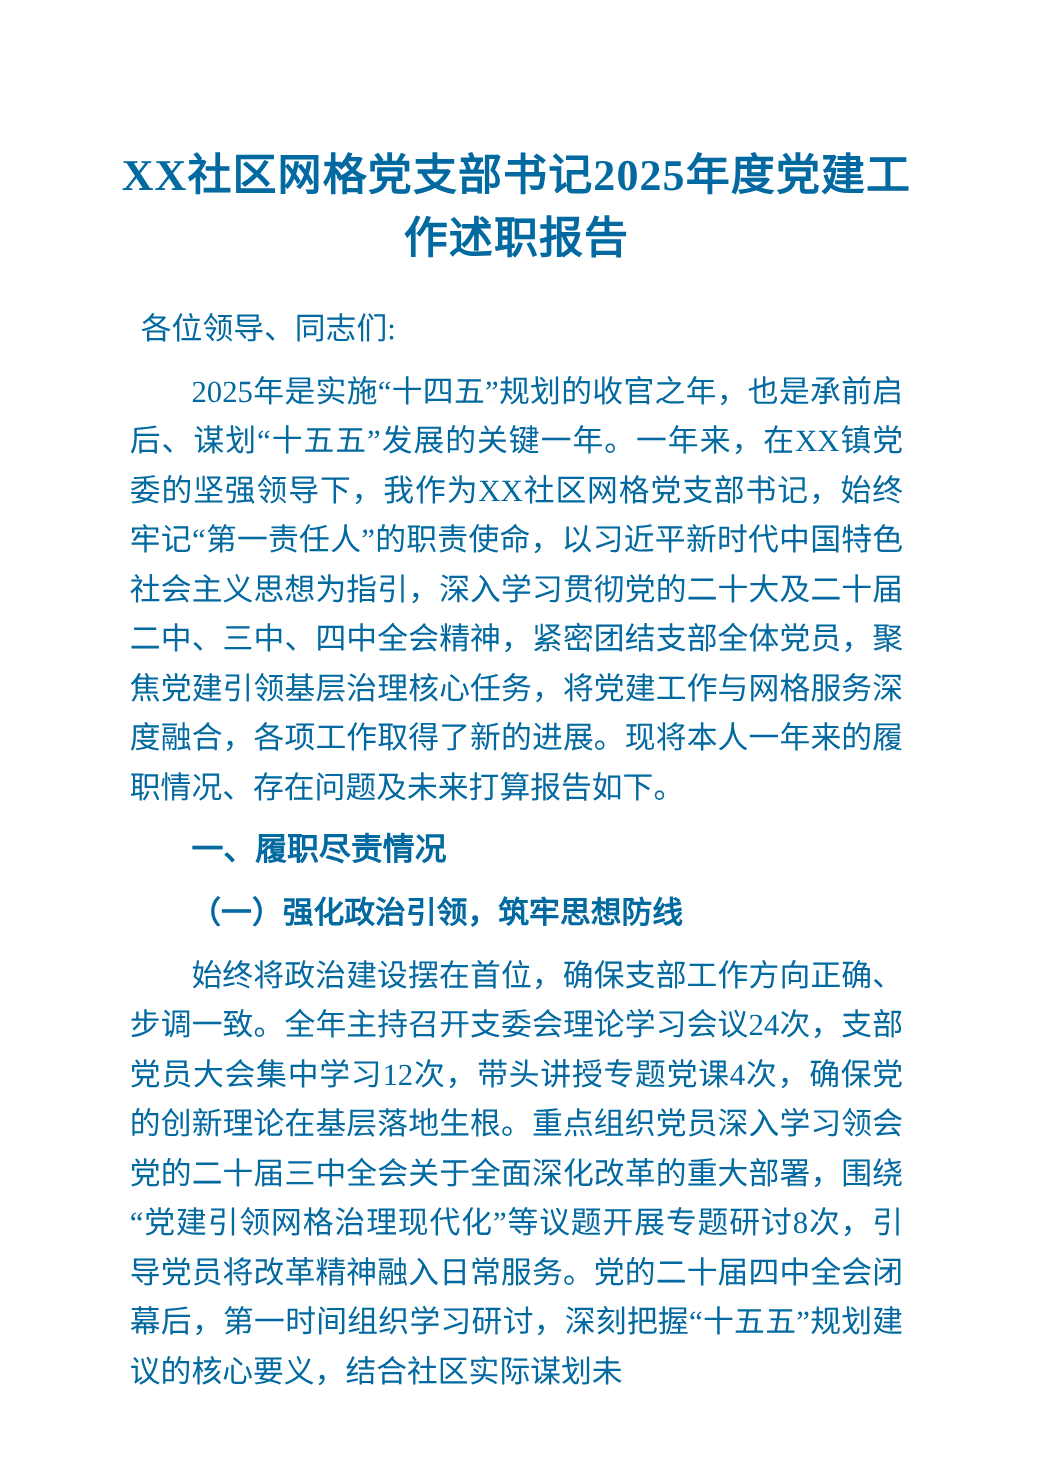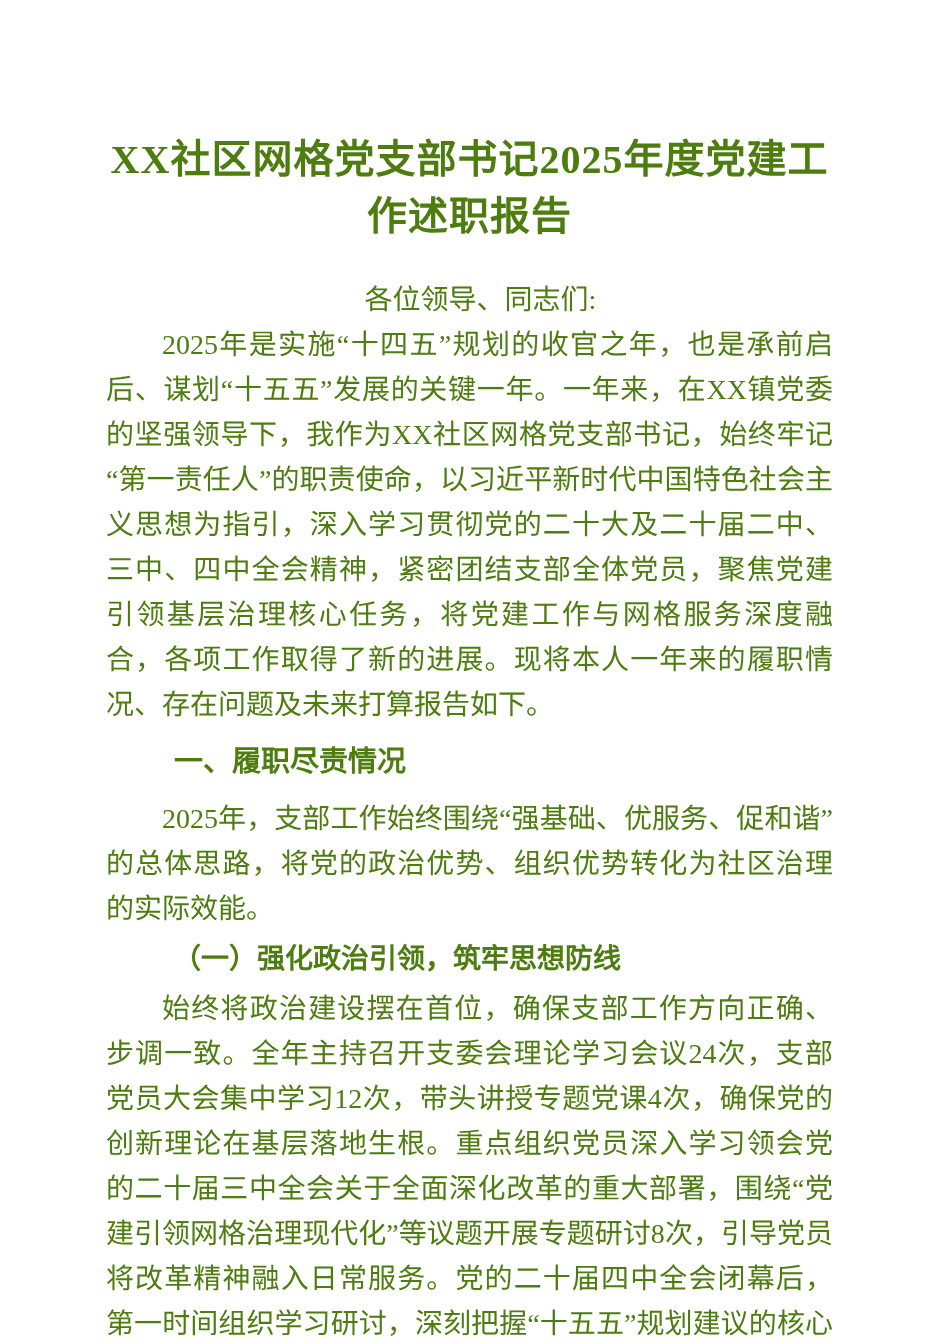--- a/index.html
+++ b/index.html
@@ -7,44 +7,43 @@
     padding: 0;
     background: #ffffff;
   }
   .page {
     position: relative;
     width: 950px;
     height: 1344px;
     margin: 0 auto;
     background: #ffffff;
     overflow: hidden;
-    color: #4d7c0f;
+    color: #0369a1;
   }
   .content {
     padding: 131px 117px 0 106px; 
   }
   .doc-title {
     margin: 0 0 32px 0;
     font-family: "Liberation Serif", "DejaVu Serif", serif;
     font-weight: bold;
     font-size: 40px;
     line-height: 57px;
     text-align: center;
     letter-spacing: 1px;
   }
   .salutation {
     margin: 0;
     padding-left: 22px;
     font-family: "Liberation Serif", "DejaVu Serif", serif;
     font-size: 28px;
     line-height: 45px;
-    text-align: center;
   }
   .body-para {
-    margin: 0;
+    margin: 12px;
     font-family: "Liberation Serif", "DejaVu Serif", serif;
     font-size: 28px;
     line-height: 45px;
     text-indent: 56px; 
     text-align: justify;
     text-justify: inter-ideograph;
   }
   .heading-1 {
     margin: 12px;
     font-family: "Liberation Sans", "DejaVu Sans", sans-serif;
@@ -69,20 +68,19 @@
   <div class="content">
 
     <h1 class="doc-title">XX社区网格党支部书记2025年度党建工作述职报告</h1>
 
     <p class="salutation">各位领导、同志们:</p>
 
     <p class="body-para">2025年是实施“十四五”规划的收官之年，也是承前启后、谋划“十五五”发展的关键一年。一年来，在XX镇党委的坚强领导下，我作为XX社区网格党支部书记，始终牢记“第一责任人”的职责使命，以习近平新时代中国特色社会主义思想为指引，深入学习贯彻党的二十大及二十届二中、三中、四中全会精神，紧密团结支部全体党员，聚焦党建引领基层治理核心任务，将党建工作与网格服务深度融合，各项工作取得了新的进展。现将本人一年来的履职情况、存在问题及未来打算报告如下。</p>
 
     <h2 class="heading-1">一、履职尽责情况</h2>
 
-    <p class="body-para">2025年，支部工作始终围绕“强基础、优服务、促和谐”的总体思路，将党的政治优势、组织优势转化为社区治理的实际效能。</p>
 
     <h3 class="heading-2">（一）强化政治引领，筑牢思想防线</h3>
 
     <p class="body-para">始终将政治建设摆在首位，确保支部工作方向正确、步调一致。全年主持召开支委会理论学习会议24次，支部党员大会集中学习12次，带头讲授专题党课4次，确保党的创新理论在基层落地生根。重点组织党员深入学习领会党的二十届三中全会关于全面深化改革的重大部署，围绕“党建引领网格治理现代化”等议题开展专题研讨8次，引导党员将改革精神融入日常服务。党的二十届四中全会闭幕后，第一时间组织学习研讨，深刻把握“十五五”规划建议的核心要义，结合社区实际谋划未</p>
 
   </div>
 </div>
 
 </body></html>

